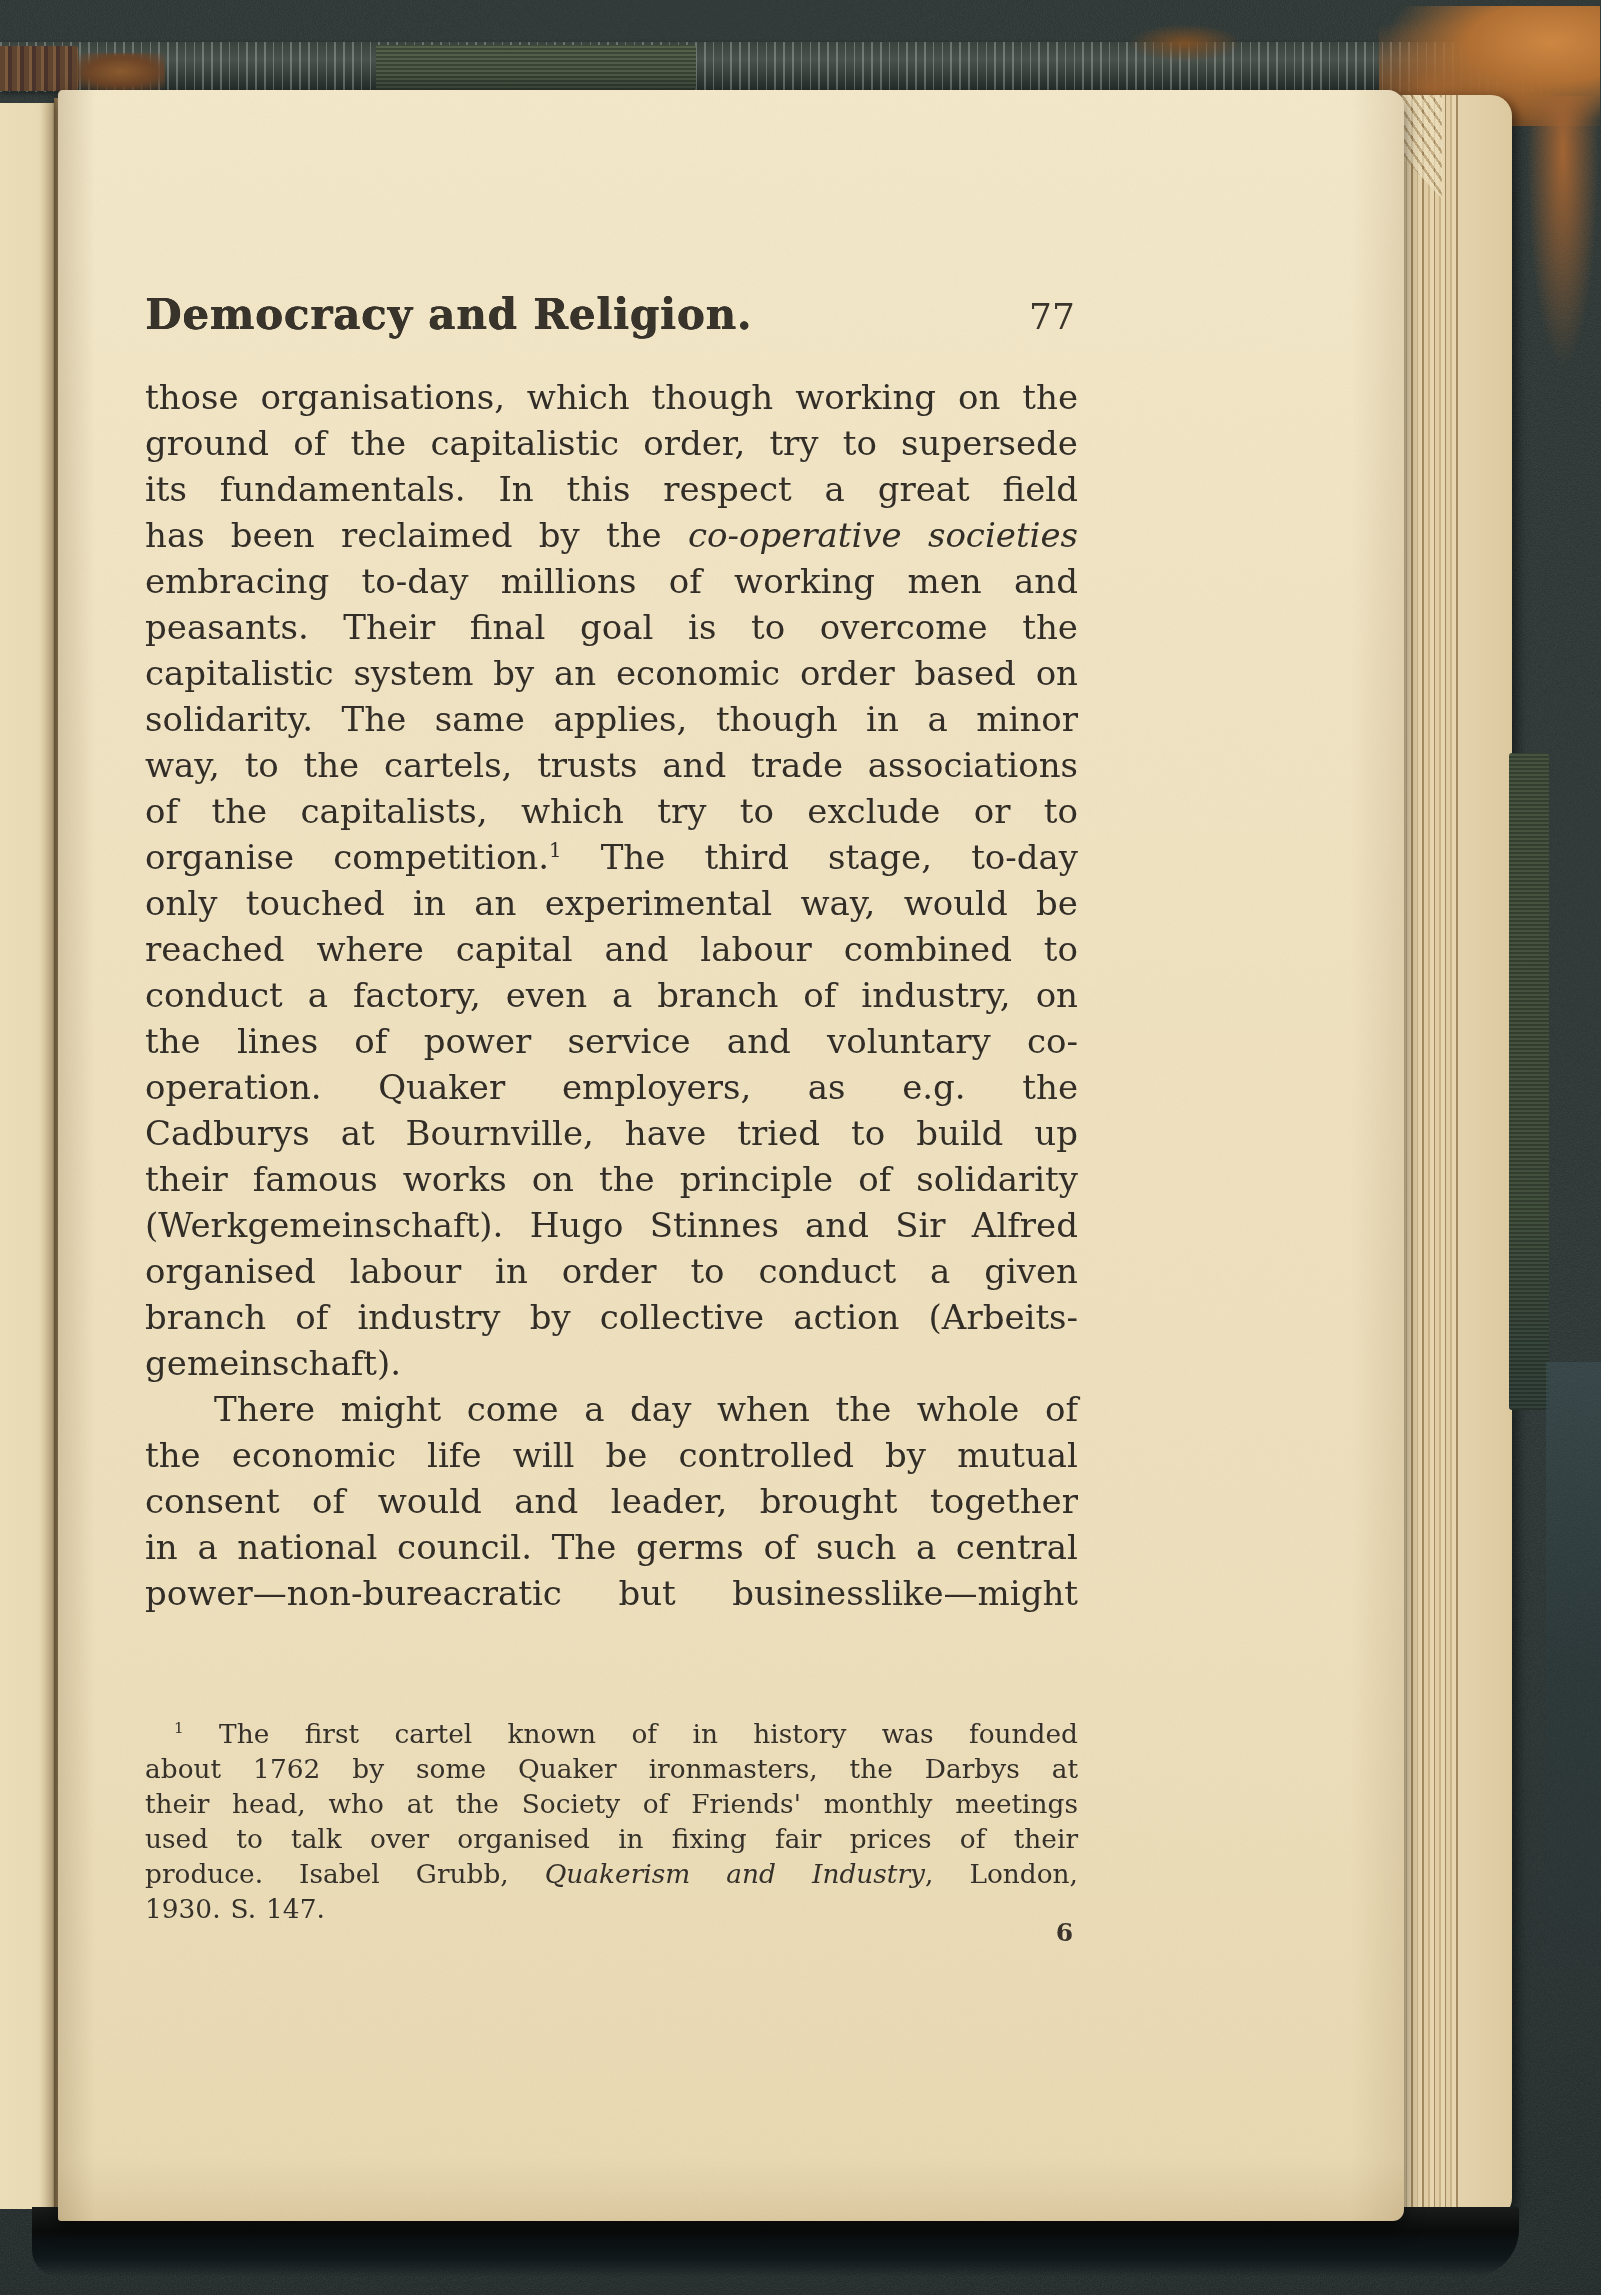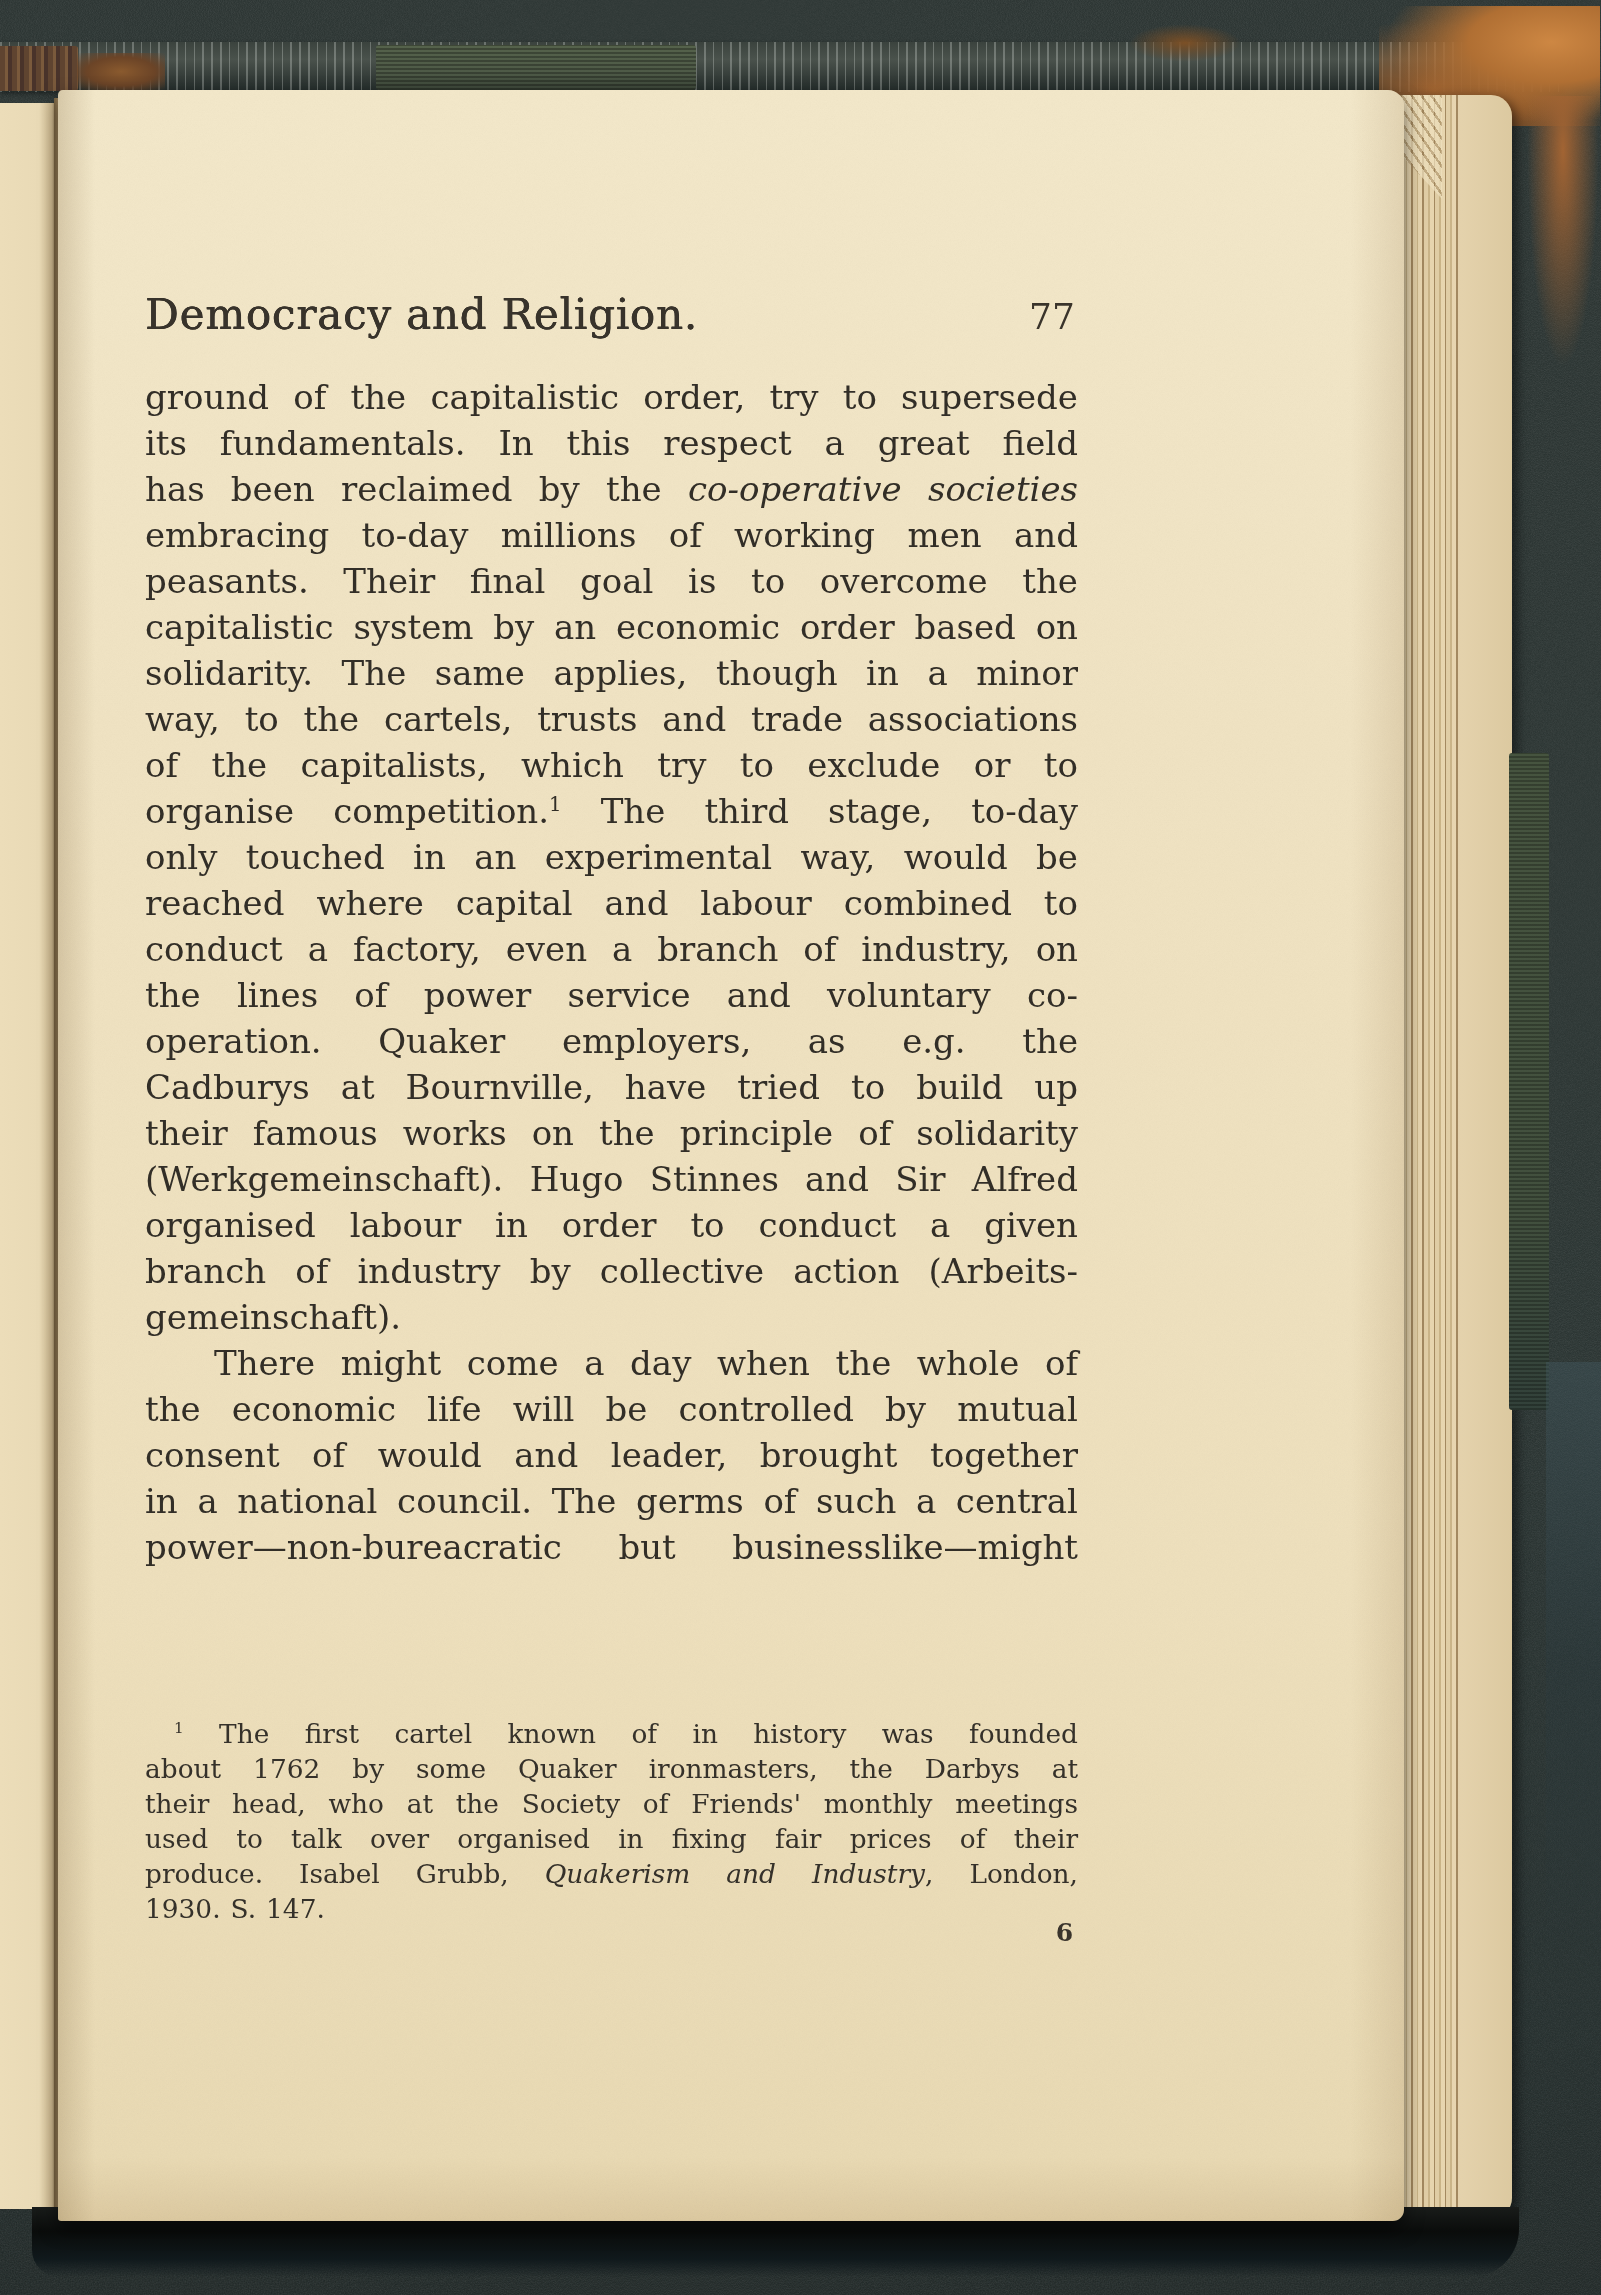--- a/index.html
+++ b/index.html
@@ -71,21 +71,21 @@
     background:
       linear-gradient(90deg,rgba(120,95,55,.22) 0%,rgba(120,95,55,0) 37px),
       linear-gradient(90deg,rgba(120,95,55,0) 96%,rgba(150,120,75,.18) 100%),
       linear-gradient(180deg,#f3e8ca 0%,#f0e3c3 30%,#eee0bd 70%,#e9dab4 97%,#dcc9a0 100%);
     border-radius:4.8px 16px 11.2px 3.2px;
     box-shadow:0 8px 17.6px rgba(0,0,0,.55);}
   .page-inner{position:absolute;left:87px;top:0;width:933px;height:100%;color:#322e27;}
 
   
   .hdr{position:absolute;left:0;top:200px;width:100%;display:flex;justify-content:space-between;align-items:baseline;}
-  .hdr-title{font-size:42px;font-weight:normal;letter-spacing:0.8px;color:#38332b;
+  .hdr-title{font-size:42px;font-weight:bold;letter-spacing:0.8px;color:#38332b;
     text-shadow:0.5px 0 #38332b, 0 0.3px #38332b;}
   .hdr-num{font-size:36px;color:#3a342b;padding-right:3.2px;}
 
   
   .bodytext{position:absolute;left:0;top:284px;width:100%;font-size:34px;line-height:46px;
     word-spacing:2.4px;}
   .tline{text-align:justify;text-align-last:justify;}
   .tlast{text-align:left;text-align-last:left;}
   .tindent{text-indent:69px;}
   em{font-style:italic;}
@@ -149,20 +149,21 @@
 
     <div class="page-inner">
 
       <div class="hdr">
         <span class="hdr-title">Democracy and Religion.</span>
         <span class="hdr-num">77</span>
       </div>
 
       <div class="bodytext">
         <div>
+            <div class="tline"><span>those organisations, which though working on the</span></div>
             <div class="tline"><span>ground of the capitalistic order, try to supersede</span></div>
             <div class="tline"><span>its fundamentals. In this respect a great field</span></div>
             <div class="tline"><span>has been reclaimed by the </span><em>co-operative societies</em></div>
             <div class="tline"><span>embracing to-day millions of working men and</span></div>
             <div class="tline"><span>peasants. Their final goal is to overcome the</span></div>
             <div class="tline"><span>capitalistic system by an economic order based on</span></div>
             <div class="tline"><span>solidarity. The same applies, though in a minor</span></div>
             <div class="tline"><span>way, to the cartels, trusts and trade associations</span></div>
             <div class="tline"><span>of the capitalists, which try to exclude or to</span></div>
             <div class="tline"><span>organise competition.</span><sup>1</sup><span> The third stage, to-day</span></div>

